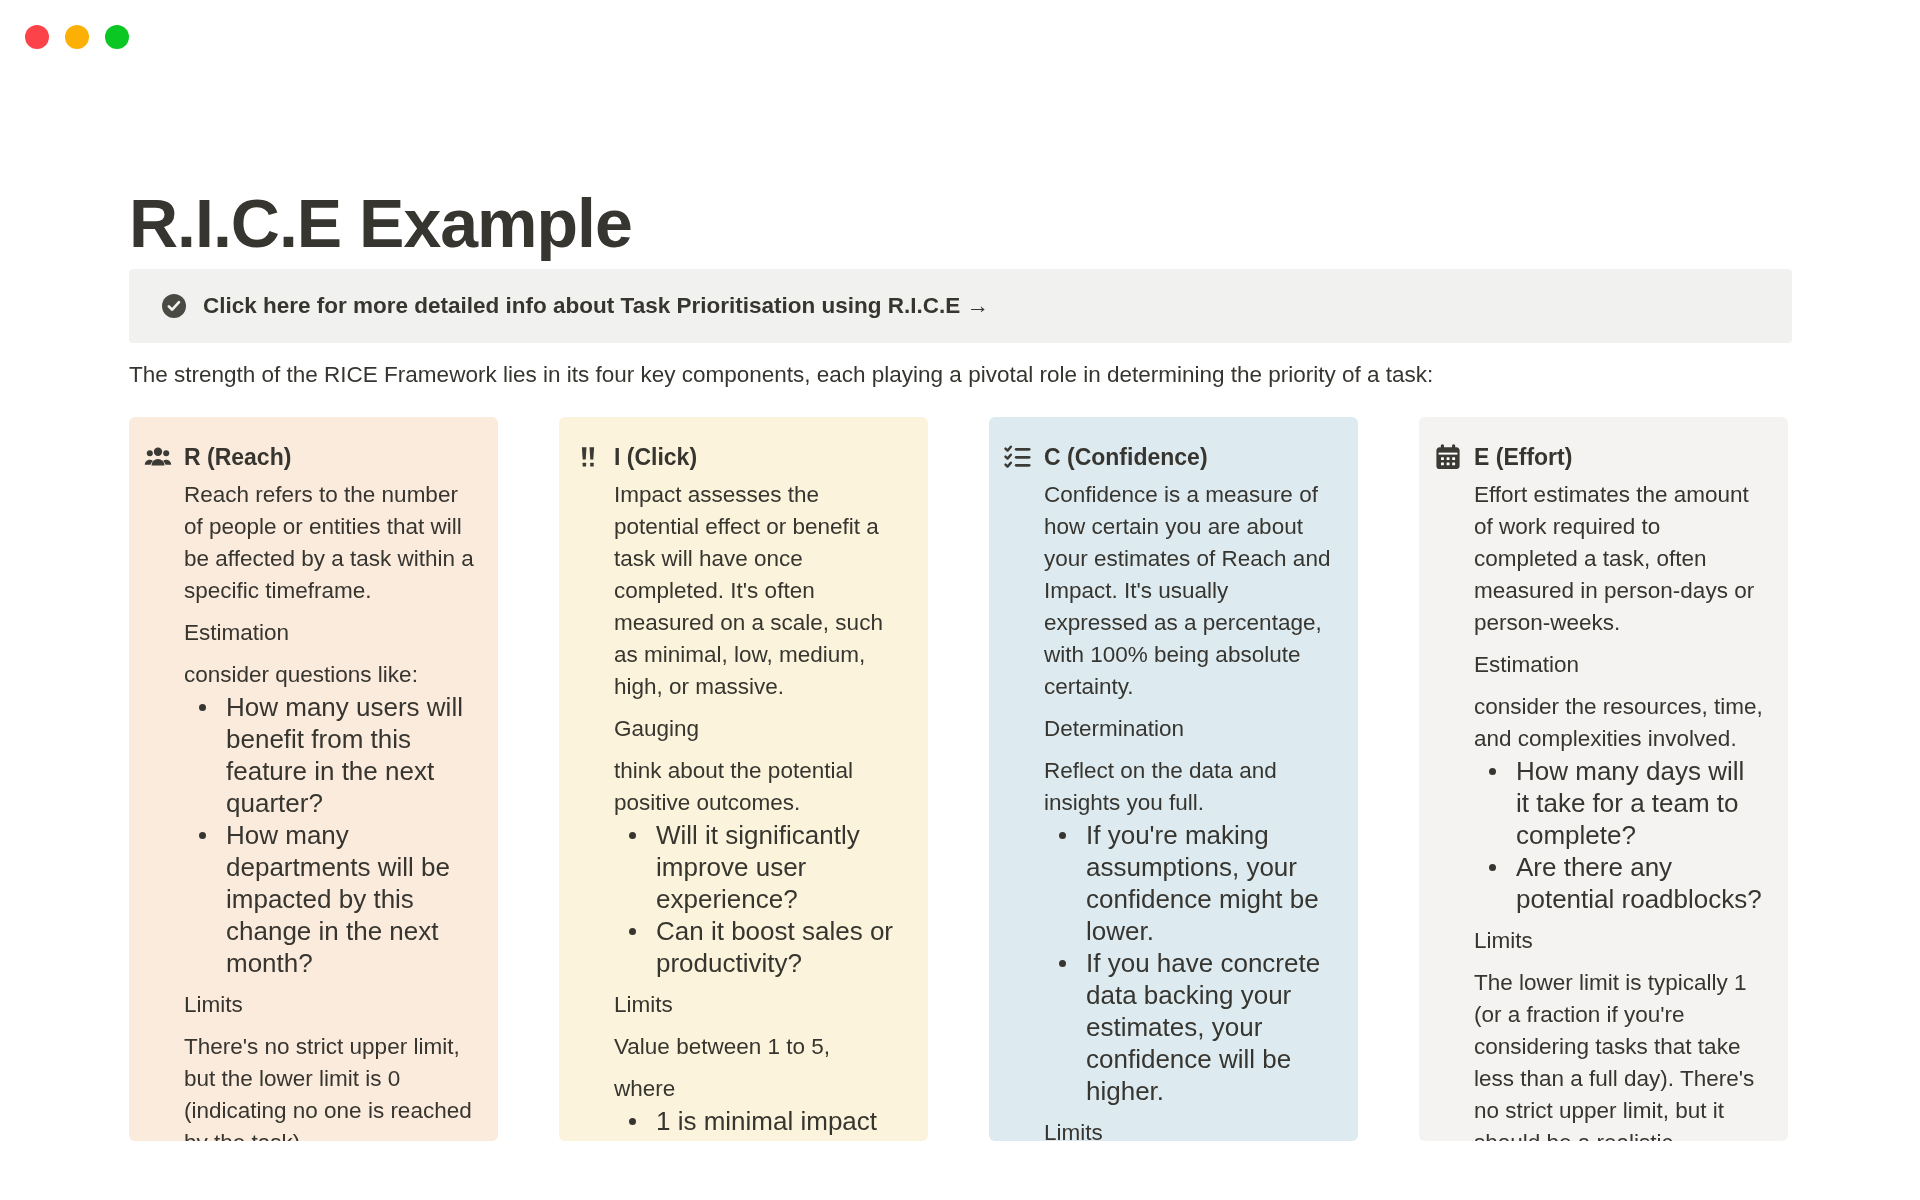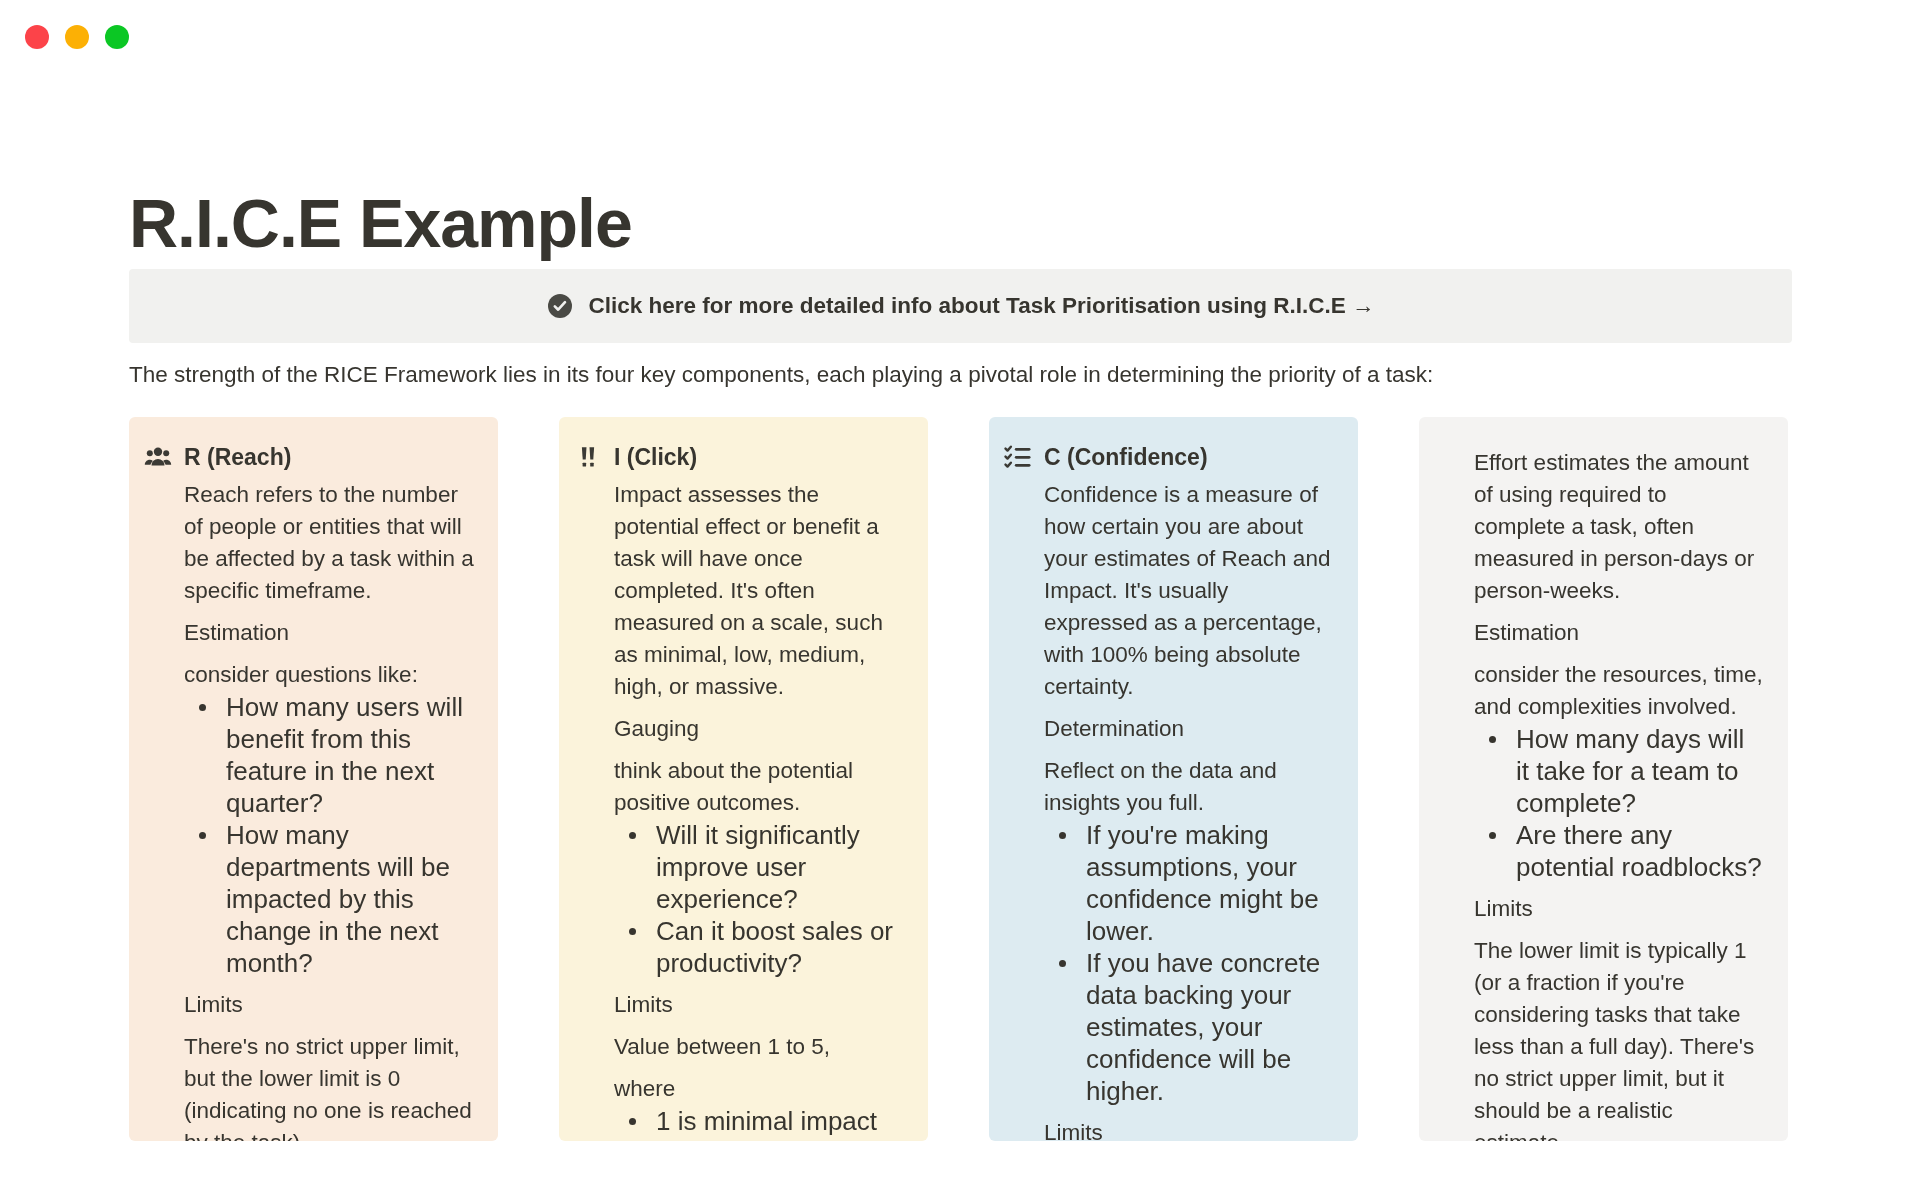--- a/index.html
+++ b/index.html
@@ -26,23 +26,22 @@
   }
 
   .callout {
     margin-top:15px;
     height:74px;
     background:#F1F1EF;
     border-radius:4px;
     display:flex;
     align-items:center;
     gap:16px;
-    padding:0 20px;
+    padding:0 32px;
     cursor:pointer;
-    justify-content:center;
   }
   .callout-icon { width:26px; height:26px; flex:none; display:block; }
   .callout-icon svg { display:block; width:100%; height:100%; }
   .callout-text { font-size:22.5px; font-weight:700; line-height:30px; }
 
   .intro { margin-top:16px; font-size:22.5px; line-height:32px; }
 
   .cards {
     margin-top:26px;
     display:flex;
@@ -197,22 +196,43 @@
           <div class="bullet">
             <span class="dot"></span>
             <span class="txt">If you have concrete data backing your estimates, your confidence will be higher.</span>
           </div>
           <p class="blk hd">Limits</p>
           <p class="blk">Value between 0 to 1</p>
         </div>
   </section>
 
   <section class="card" style="background: rgb(244, 243, 242);">
-    <div class="card-body">
-          <p class="blk">Effort estimates the amount of using required to complete a task, often measured in person-days or person-weeks.</p>
+    <div class="card-header">
+      <span class="card-icon">
+            <svg viewBox="0 0 30 30">
+              <g fill="#3B3A35">
+                <rect x="7.8" y="2.2" width="3.2" height="5.4" rx="1.5"></rect>
+                <rect x="19" y="2.2" width="3.2" height="5.4" rx="1.5"></rect>
+                <path d="M3.4 8.3c0-1.7 1.4-3.1 3.1-3.1h17c1.7 0 3.1 1.4 3.1 3.1v15.6c0 1.7-1.4 3.1-3.1 3.1h-17a3.1 3.1 0 0 1-3.1-3.1z"></path>
+              </g>
+              <rect x="5.6" y="10.6" width="18.8" height="2" fill="#FFFFFF"></rect>
+              <g fill="#FFFFFF">
+                <rect x="8" y="15.2" width="2.9" height="2.9" rx="0.5"></rect>
+                <rect x="13.6" y="15.2" width="2.9" height="2.9" rx="0.5"></rect>
+                <rect x="19.2" y="15.2" width="2.9" height="2.9" rx="0.5"></rect>
+                <rect x="8" y="20.4" width="2.9" height="2.9" rx="0.5"></rect>
+                <rect x="13.6" y="20.4" width="2.9" height="2.9" rx="0.5"></rect>
+                <rect x="19.2" y="20.4" width="2.9" height="2.9" rx="0.5"></rect>
+              </g>
+            </svg>
+          </span>
+      <span class="card-title">E (Effort)</span>
+    </div>
+    <div class="card-body">
+          <p class="blk">Effort estimates the amount of work required to completed a task, often measured in person-days or person-weeks.</p>
           <p class="blk hd">Estimation</p>
           <p class="blk">consider the resources, time, and complexities involved.</p>
           <div class="bullet">
             <span class="dot"></span>
             <span class="txt">How many days will it take for a team to complete?</span>
           </div>
           <div class="bullet">
             <span class="dot"></span>
             <span class="txt">Are there any potential roadblocks?</span>
           </div>

